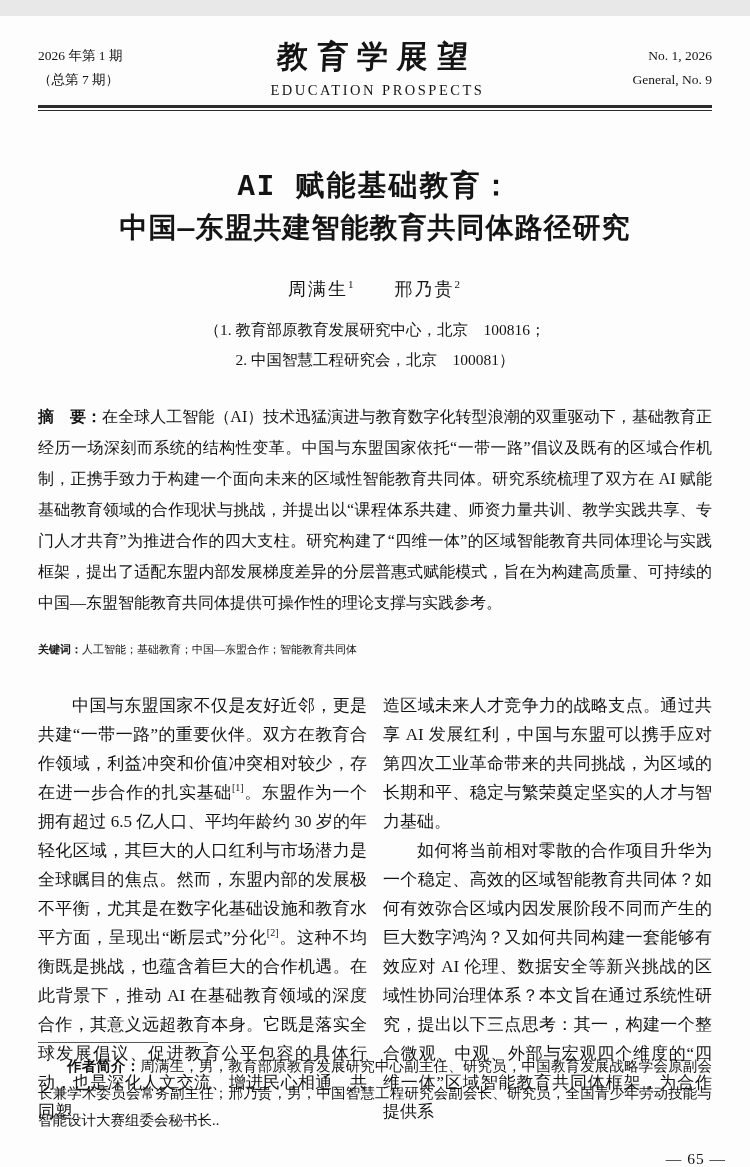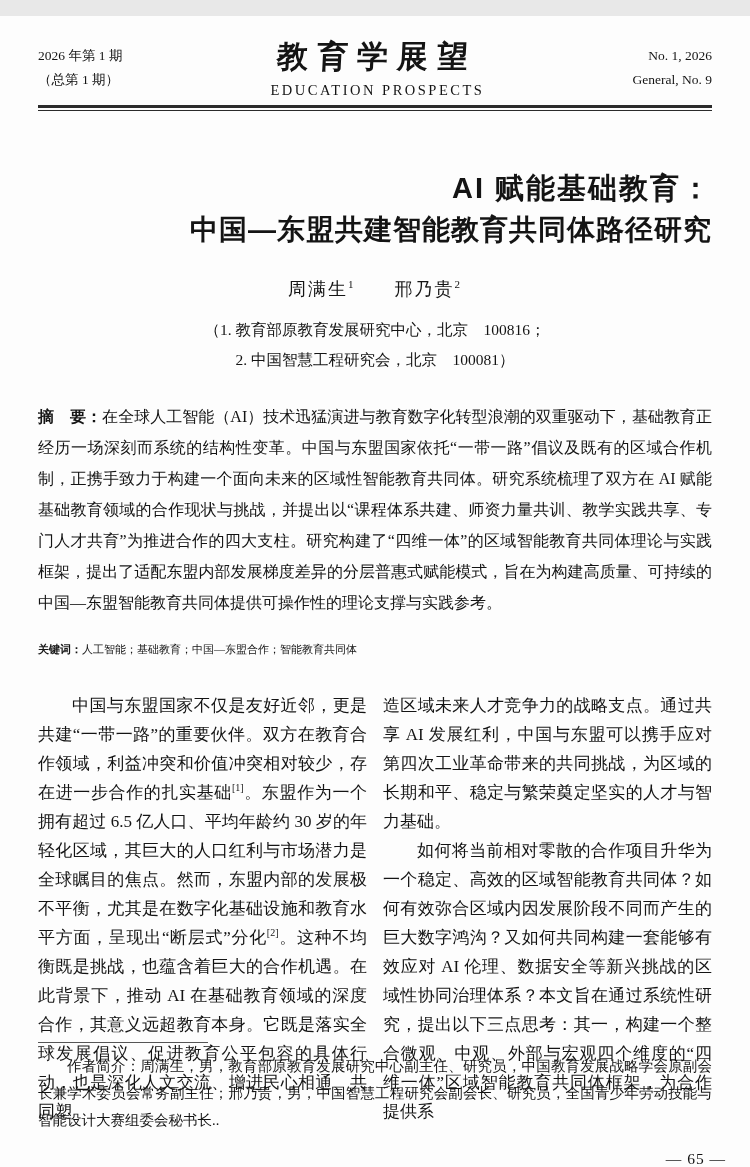--- a/index.html
+++ b/index.html
@@ -33,22 +33,22 @@
     margin-top:4px;font-size:14.5px;letter-spacing:2.5px;
     font-family:"Liberation Serif","DejaVu Serif",serif;
   }
   .jh-rule{
     height:2px;
     border-top:3px solid #2b2b2b;
     border-bottom:1px solid #2b2b2b;
   }
 
   
-  .title-block{margin-top:56px;text-align:right;
-    font-family:Liberation Sans, sans-serif;}
+  .title-block{margin-top:56px;text-align:center;
+    font-family:Liberation Mono, monospace;}
   .title-l1{font-size:29px;font-weight:bold;letter-spacing:2px;line-height:1.45;}
   .title-l2{font-size:28px;font-weight:bold;letter-spacing:1px;line-height:1.5;}
 
   .authors{margin-top:26px;text-align:center;font-size:18px;letter-spacing:2px;}
   .authors sup{font-size:11px;}
   .author-gap{display:inline-block;width:26px;}
 
   .affil{margin-top:14px;text-align:center;font-size:15.5px;line-height:1.95;}
 
   
@@ -73,37 +73,37 @@
   .col sup{font-size:10px;line-height:0;}
 
   
   .footnote{
     position:absolute;left:38px;right:38px;top:1026px;
   }
   .fn-rule{width:170px;border-top:1.5px solid #555;margin-bottom:10px;}
   .bio{
     font-size:14.5px;line-height:27px;text-align:justify;text-indent:2em;margin:0;
   }
-  .bio .lab{font-weight:normal;font-family:"Liberation Sans","DejaVu Sans",sans-serif;}
+  .bio .lab{font-weight:bold;font-family:"Liberation Sans","DejaVu Sans",sans-serif;}
 
   .page-number{
     position:absolute;right:24px;top:1134px;
     font-size:15.5px;letter-spacing:1px;
   }
 </style>
 </head>
 <body>
 
 <div class="page">
   <div class="inner">
 
     <div class="jheader">
       <div class="jh-side jh-left">
         <div>2026 年第 1 期</div>
-        <div>（总第 1 期）</div>
+        <div>（总第 7 期）</div>
       </div>
       <div class="jh-center">
         <div class="journal-cn">教育学展望</div>
         <div class="journal-en">EDUCATION  PROSPECTS</div>
       </div>
       <div class="jh-side jh-right">
         <div>No. 1, 2026</div>
         <div>General, No. 9</div>
       </div>
     </div>

